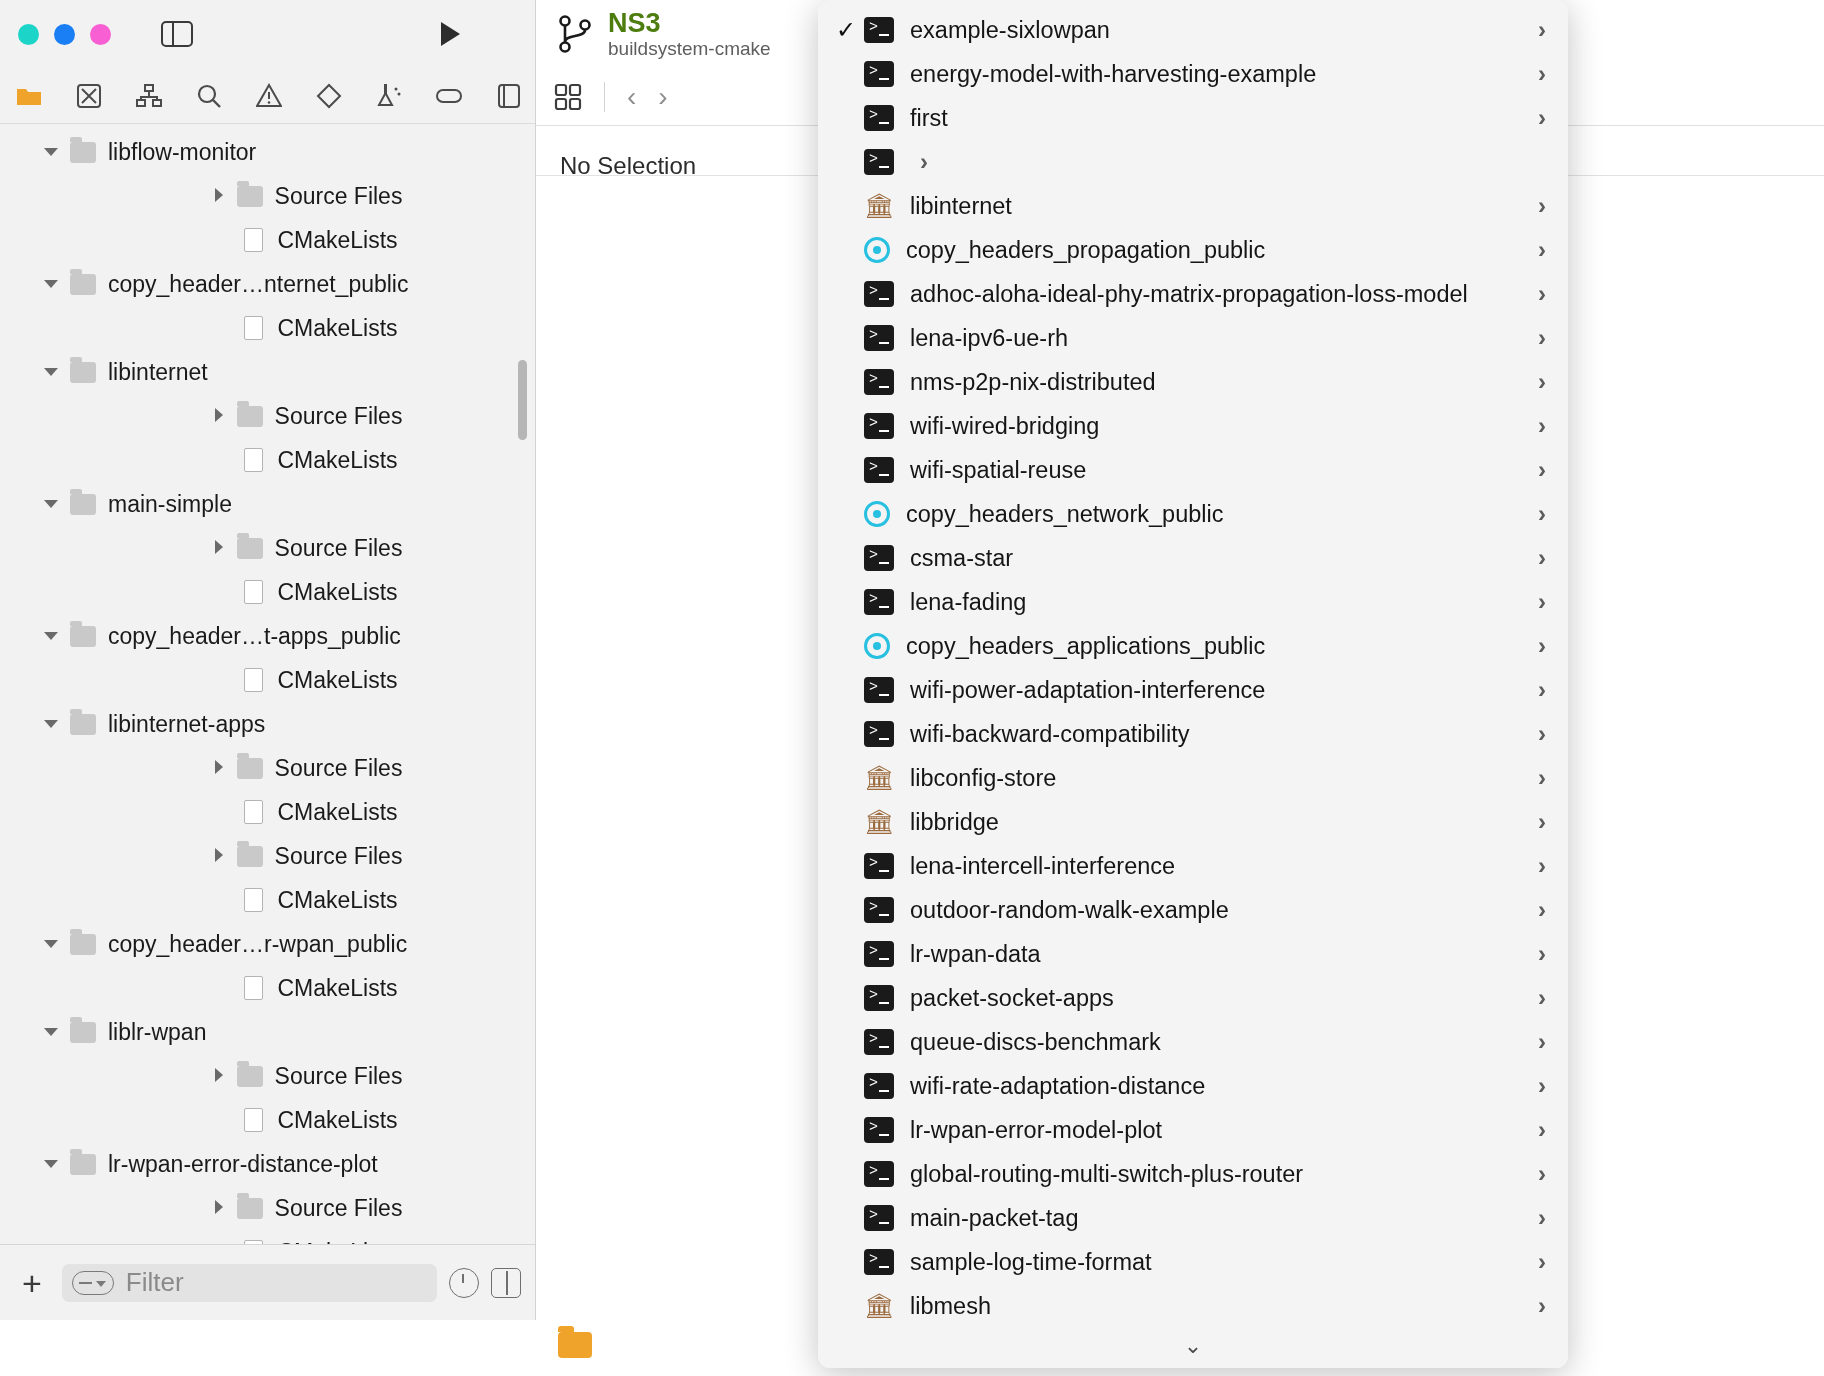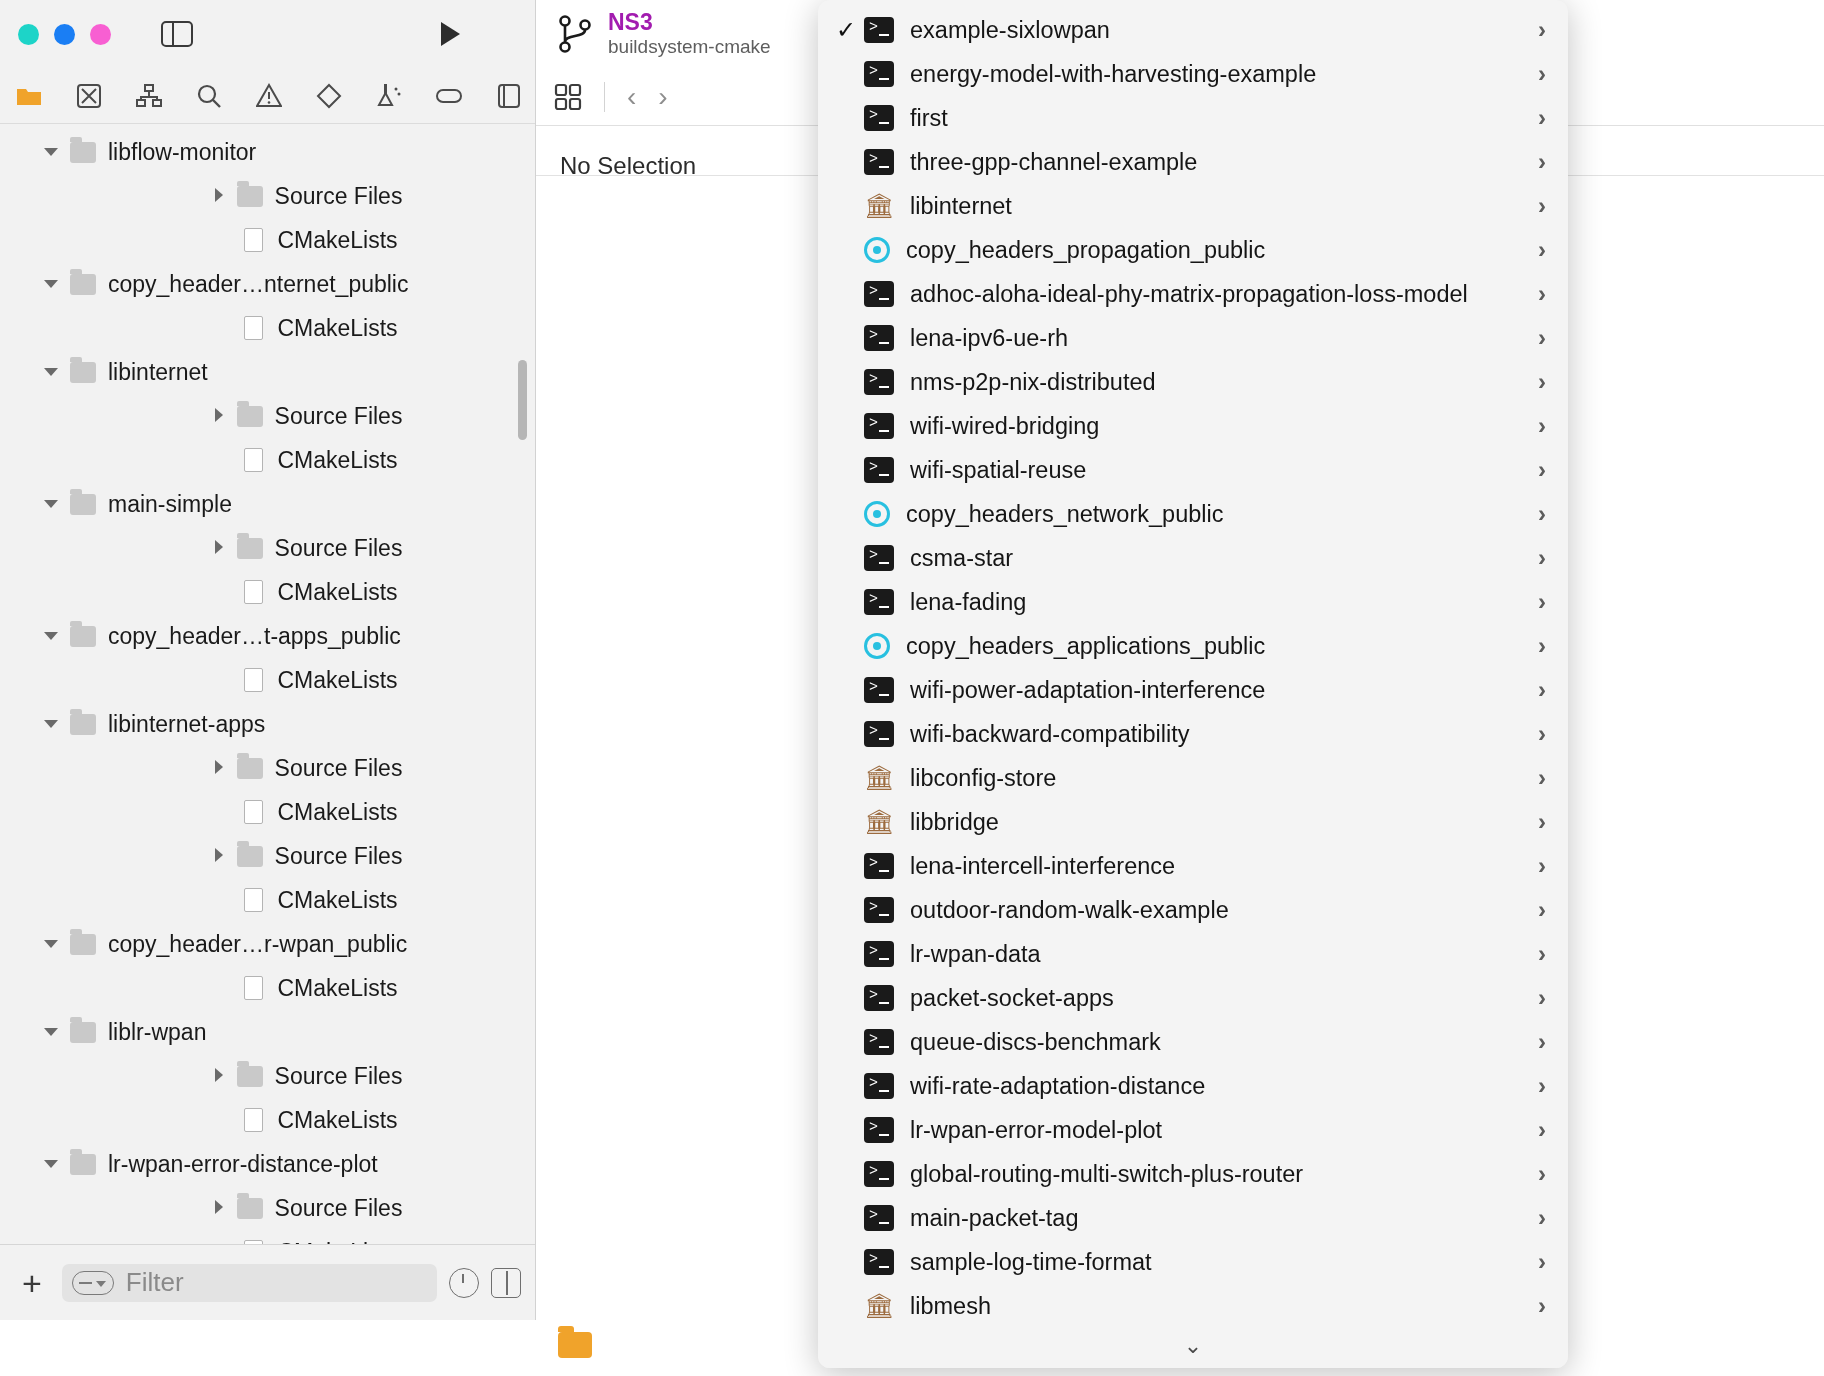--- a/index.html
+++ b/index.html
@@ -226,21 +226,21 @@
     background: #ffffff;
   }
   .editor-head {
     height: 68px;
     display: flex;
     align-items: center;
     padding-left: 22px;
     gap: 16px;
   }
   .branch-icon { width: 34px; height: 40px; position: relative; }
-  .proj-title { font-size: 23px; font-weight: bold; color: #a21caf; line-height: 1.12; }
+  .proj-title { font-size: 27px; font-weight: bold; color: #4d7c0f; line-height: 1.12; }
   .proj-sub { font-size: 19px; color: #5e5e5e; line-height: 1.12; }
   .date-chip {
     position: absolute;
     right: 446px; top: 18px;
     background: #eaeaea;
     border-radius: 10px;
     padding: 6px 16px;
     font-size: 22px;
     color: #2a2a2a;
   }
@@ -647,21 +647,20 @@
         </div>
         <div class="menu-item">
           <span class="check"></span>
           <span class="mi-icon terminal"></span>
           <span class="mi-label">first</span>
           <span class="mi-arrow">›</span>
         </div>
         <div class="menu-item">
           <span class="check"></span>
           <span class="mi-icon terminal"></span>
-          <span class="mi-label">three-gpp-channel-example</span>
           <span class="mi-arrow">›</span>
         </div>
         <div class="menu-item">
           <span class="check"></span>
           <span class="mi-icon library">🏛</span>
           <span class="mi-label">libinternet</span>
           <span class="mi-arrow">›</span>
         </div>
         <div class="menu-item">
           <span class="check"></span>

